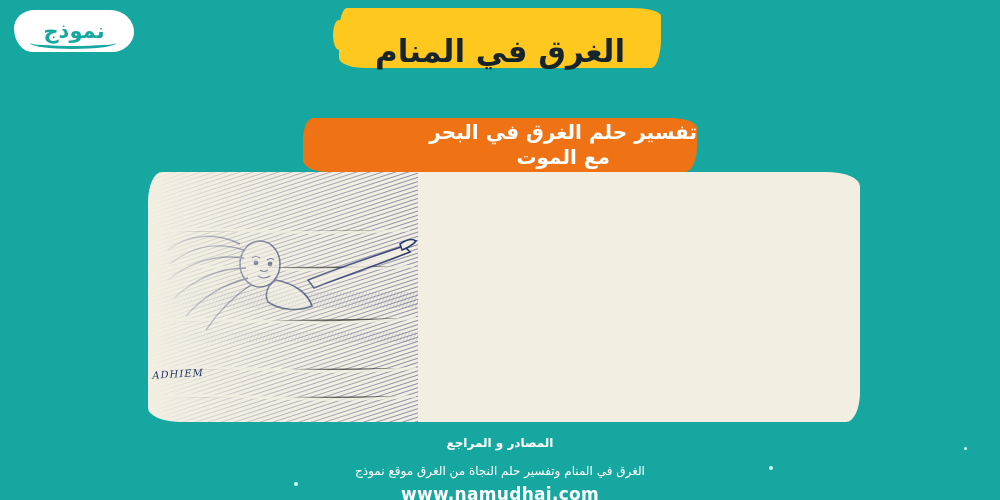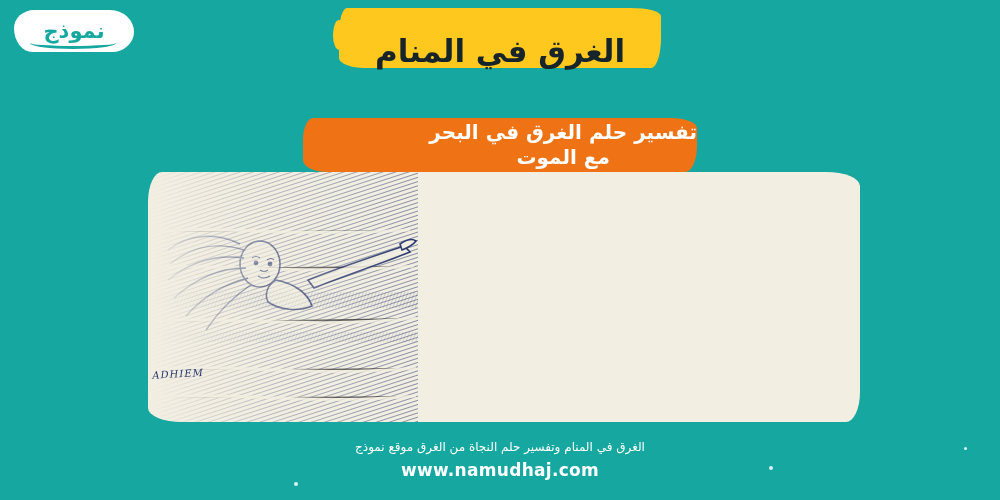--- a/index.html
+++ b/index.html
@@ -89,21 +89,21 @@
     font-family:"DejaVu Serif","Liberation Serif",serif;
     font-size:10px;color:#2b3a6b;font-style:italic;letter-spacing:1px;
   }
 
   
   .footer{
     position:absolute;left:0;right:0;top:432px;height:68px;
     text-align:center;color:#ffffff;
   }
   .footer .f1{font-size:12px;font-weight:bold;margin-top:4px;}
-  .footer .f2{font-size:12px;margin-top:8px;}
+  .footer .f2{font-size:12px;margin-top:14px;}
   .footer .f3{font-size:17px;font-weight:bold;margin-top:6px;letter-spacing:.3px;direction:ltr;}
 
   .dot{position:absolute;width:4px;height:4px;border-radius:50%;background:#ffffff;opacity:.85;}
   .dot.d1{left:769px;top:466px;}
   .dot.d2{left:294px;top:482px;}
   .dot.d3{left:964px;top:447px;width:3px;height:3px;}
 </style>
 </head>
 <body>
 
@@ -189,20 +189,21 @@
           <path d="M128,108 C148,112 160,122 164,134 C150,140 132,138 120,130 C116,122 120,112 128,108 Z"></path>
         </g>
 
         <text class="sig" x="56" y="204" font-family="DejaVu Serif, serif" font-size="9" fill="#27356d" transform="rotate(-3 56 204)">ADHIEM</text>
       </svg>
     </div>
 
   </div>
 
   <div class="footer">
+    <div class="f1">المصادر و المراجع</div>
     <div class="f2">الغرق في المنام وتفسير حلم النجاة من الغرق موقع نموذج</div>
     <div class="f3">www.namudhaj.com</div>
   </div>
 
   <div class="dot d1"></div>
   <div class="dot d2"></div>
   <div class="dot d3"></div>
 </div>
 
 </body></html>

